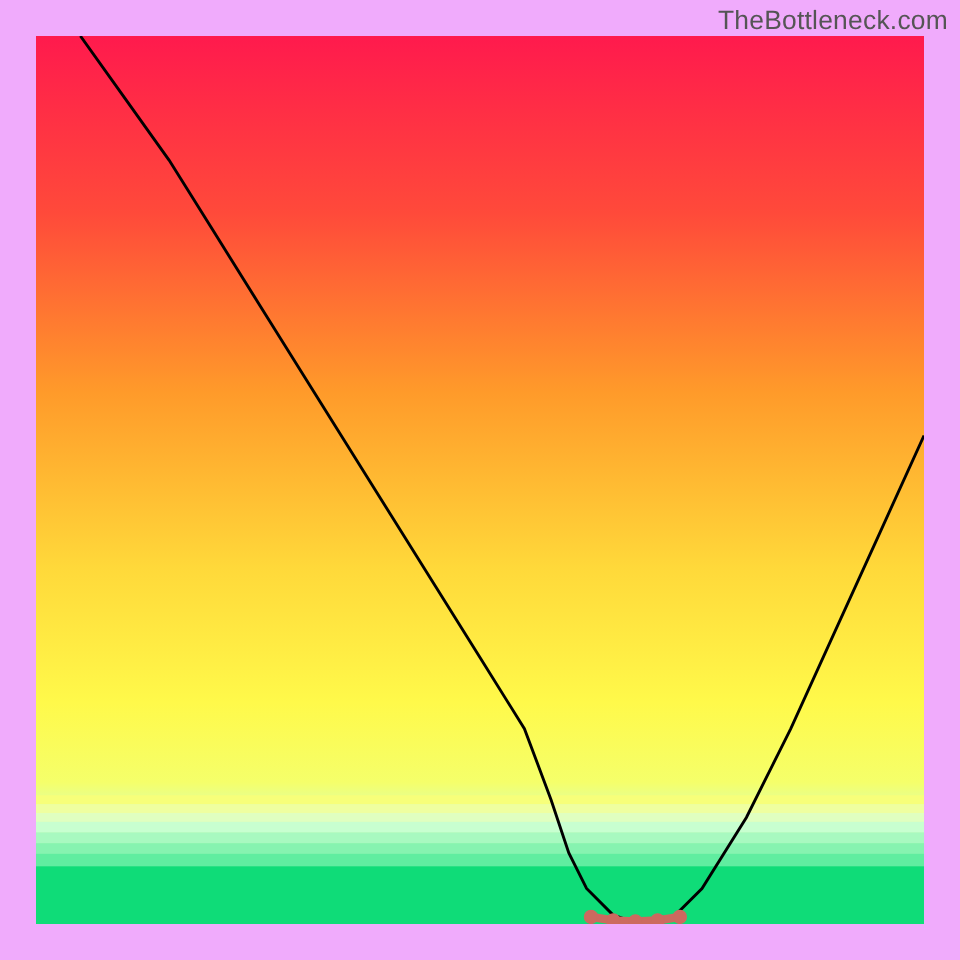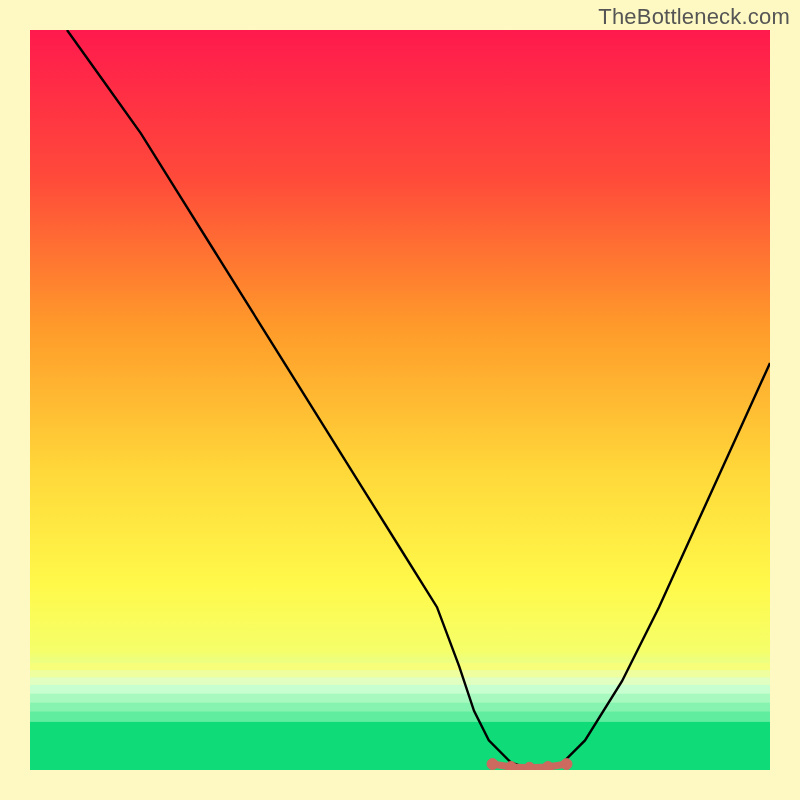--- a/index.html
+++ b/index.html
@@ -8,21 +8,21 @@
     width: 800px;
     height: 800px;
     background: #000;
     overflow: hidden;
     font-family: Arial, Helvetica, sans-serif;
   }
   .frame {
     position: relative;
     width: 800px;
     height: 800px;
-    background: #fef9c3;
+    background: #f0abfc;
   }
   .watermark {
     position: absolute;
     top: 4px;
     right: 10px;
     color: #555;
     font-size: 22px;
     font-weight: 500;
     letter-spacing: 0.2px;
     z-index: 10;

